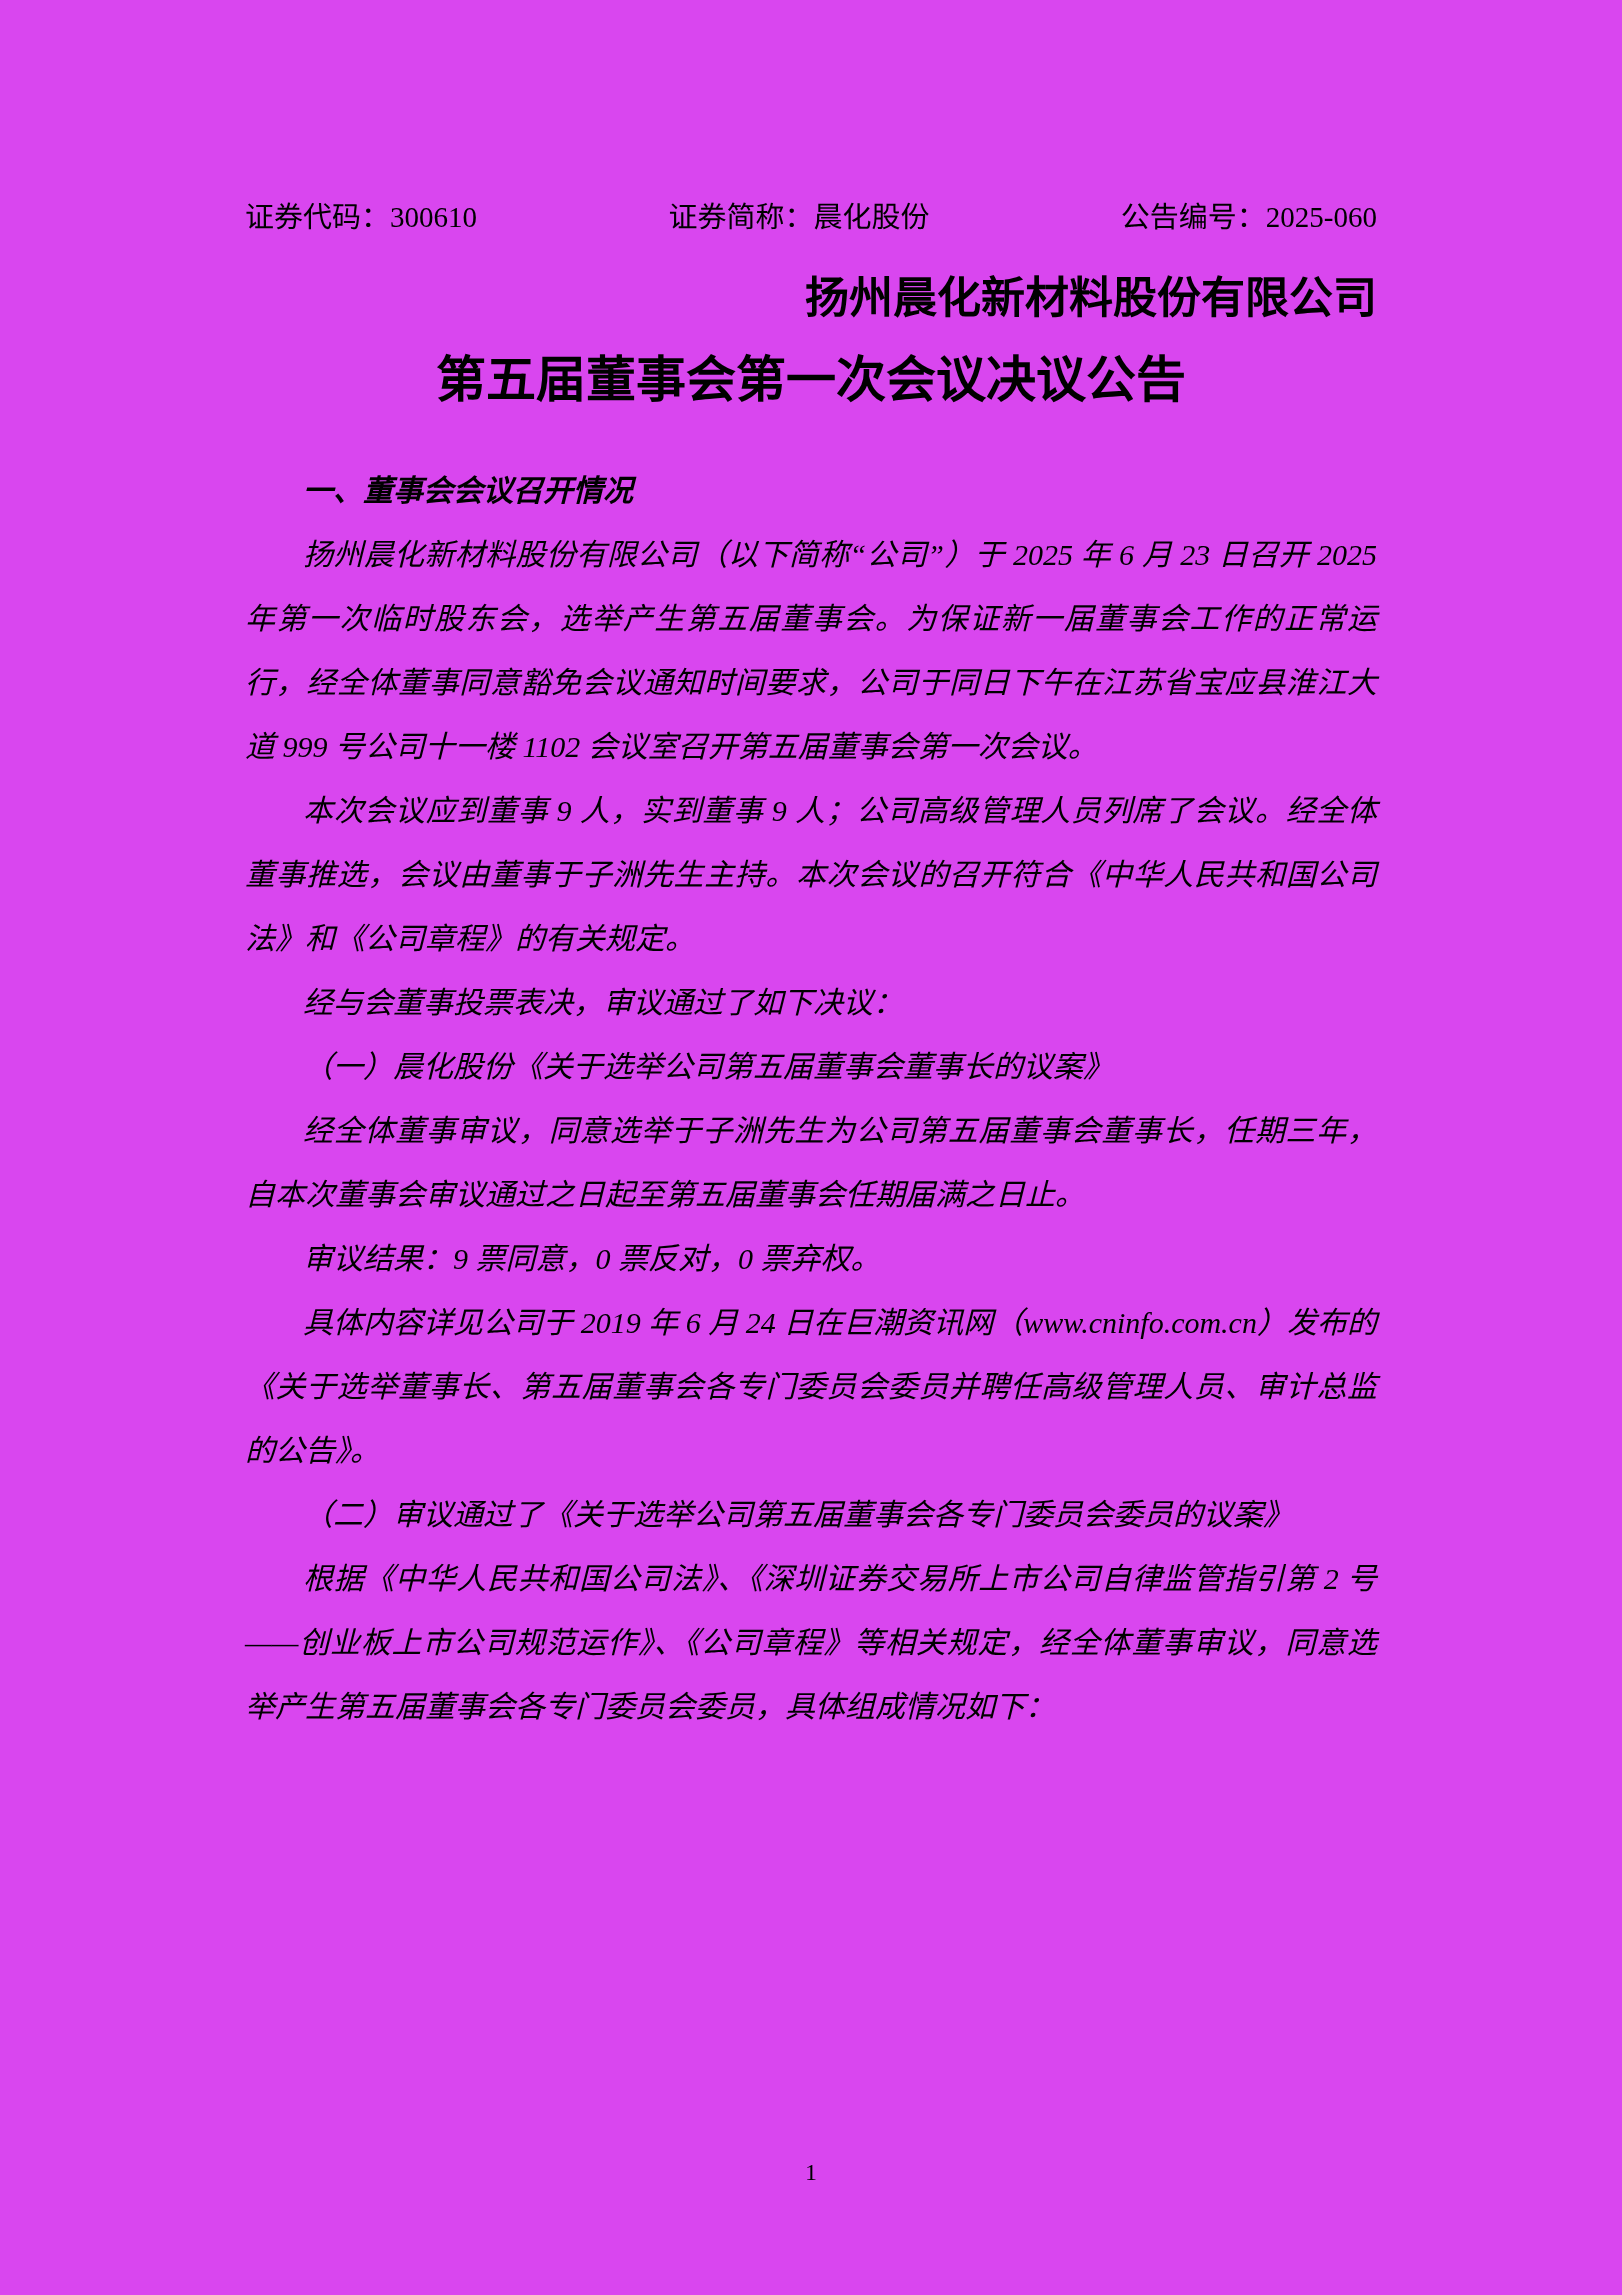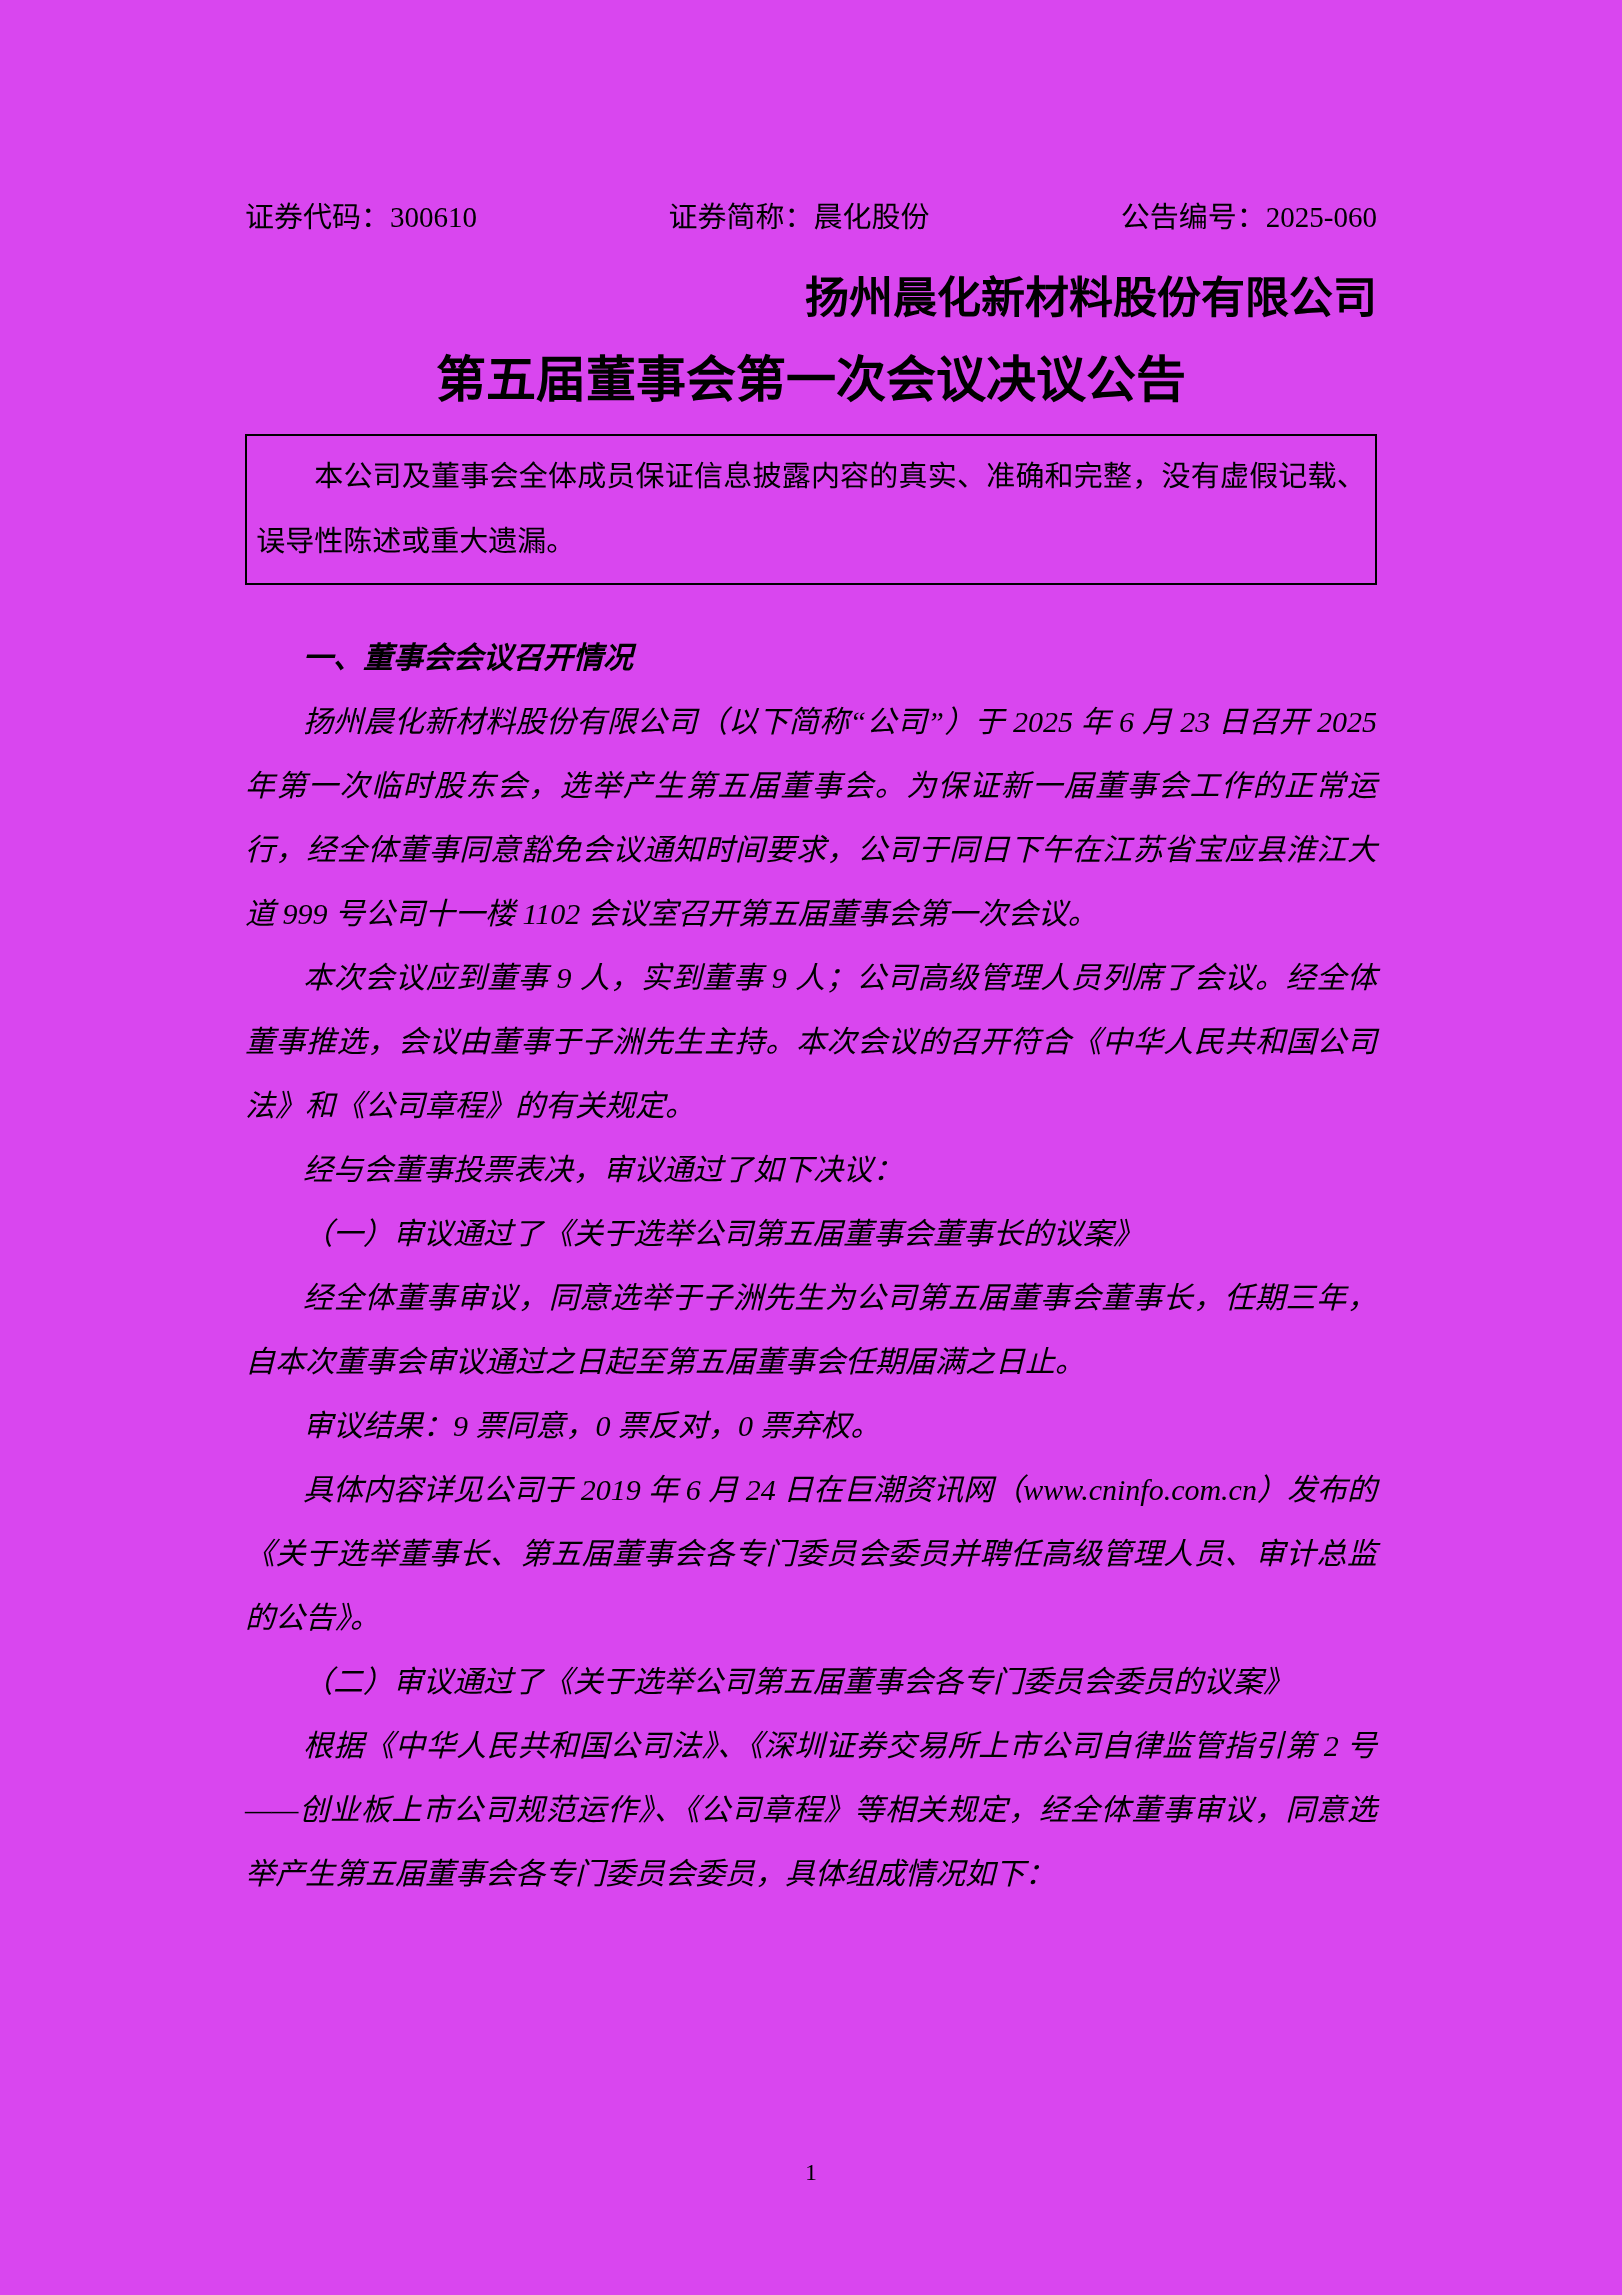--- a/index.html
+++ b/index.html
@@ -90,36 +90,33 @@
   <header class="doc-header">
     <span>证券代码：300610</span>
     <span>证券简称：晨化股份</span>
     <span>公告编号：2025-060</span>
   </header>
 
   <h1 class="title-company">扬州晨化新材料股份有限公司</h1>
 
   <h2 class="title-subject">第五届董事会第一次会议决议公告</h2>
 
-  <div class="disclaimer-box">
-    <p>本公司及董事会全体成员保证信息披露内容的真实、准确和完整，没有虚假记载、误导性陈述或重大遗漏。</p>
-  </div>
 
   <main class="doc-body">
 
     <p class="heading">一、董事会会议召开情况</p>
 
     <p class="para">扬州晨化新材料股份有限公司（以下简称“公司”）于 2025 年 6 月 23 日召开 2025 年第一次临时股东会，选举产生第五届董事会。为保证新一届董事会工作的正常运行，经全体董事同意豁免会议通知时间要求，公司于同日下午在江苏省宝应县淮江大道 999 号公司十一楼 1102 会议室召开第五届董事会第一次会议。</p>
 
     <p class="para">本次会议应到董事 9 人，实到董事 9 人；公司高级管理人员列席了会议。经全体董事推选，会议由董事于子洲先生主持。本次会议的召开符合《中华人民共和国公司法》和《公司章程》的有关规定。</p>
 
 
     <p class="para">经与会董事投票表决，审议通过了如下决议：</p>
 
-    <p class="para">（一）审议通过了《关于选举公司第五届董事会董事长的议案》</p>
+    <p class="para">（一）晨化股份《关于选举公司第五届董事会董事长的议案》</p>
 
     <p class="para">经全体董事审议，同意选举于子洲先生为公司第五届董事会董事长，任期三年，自本次董事会审议通过之日起至第五届董事会任期届满之日止。</p>
 
     <p class="para">审议结果：9 票同意，0 票反对，0 票弃权。</p>
 
     <p class="para">具体内容详见公司于 2019 年 6 月 24 日在巨潮资讯网（www.cninfo.com.cn）发布的《关于选举董事长、第五届董事会各专门委员会委员并聘任高级管理人员、审计总监的公告》。</p>
 
     <p class="para">（二）审议通过了《关于选举公司第五届董事会各专门委员会委员的议案》</p>
 
     <p class="para">根据《中华人民共和国公司法》、《深圳证券交易所上市公司自律监管指引第 2 号——创业板上市公司规范运作》、《公司章程》等相关规定，经全体董事审议，同意选举产生第五届董事会各专门委员会委员，具体组成情况如下：</p>

